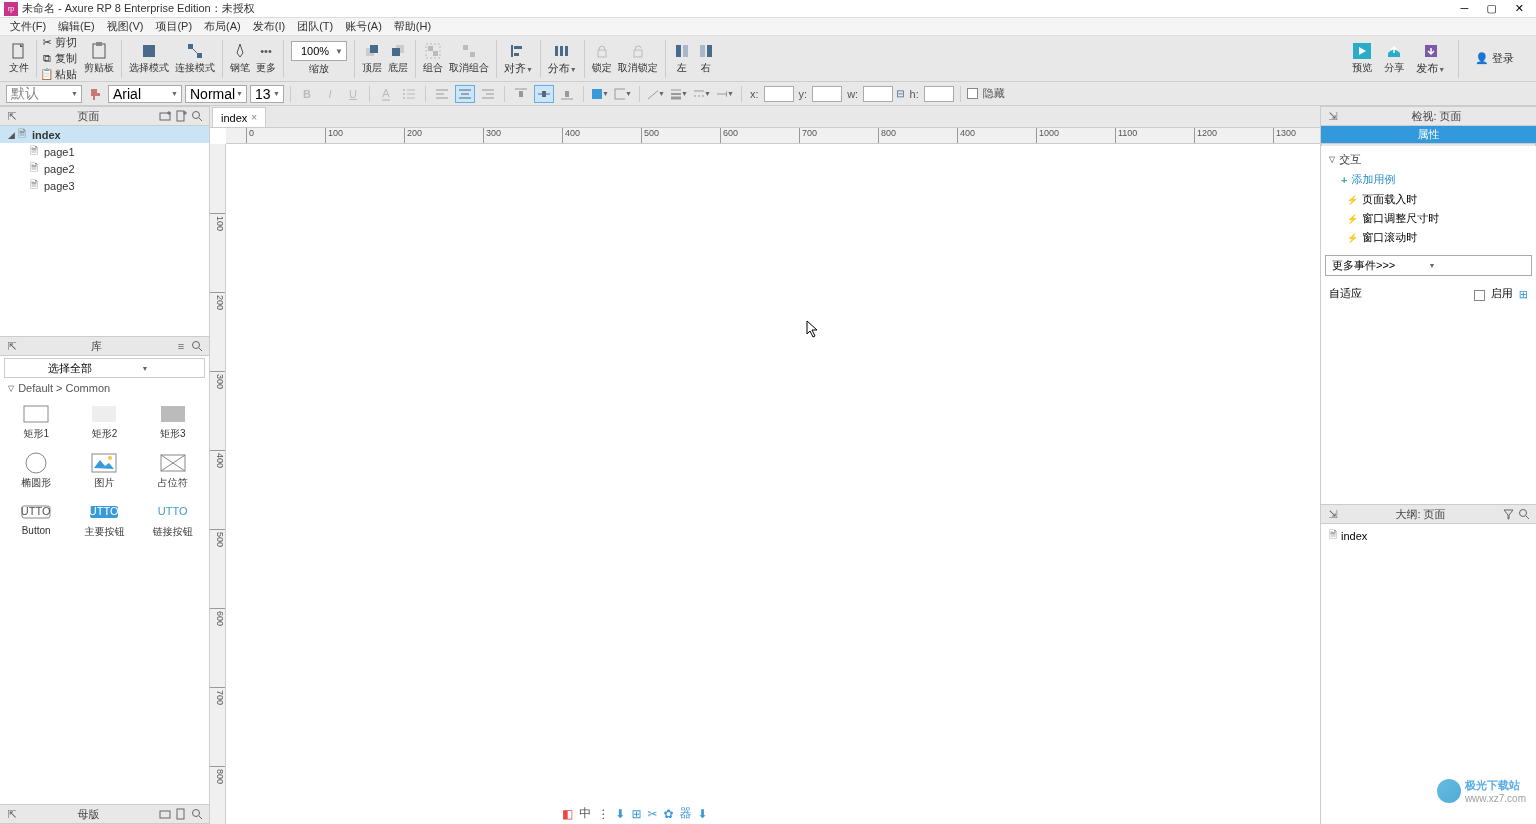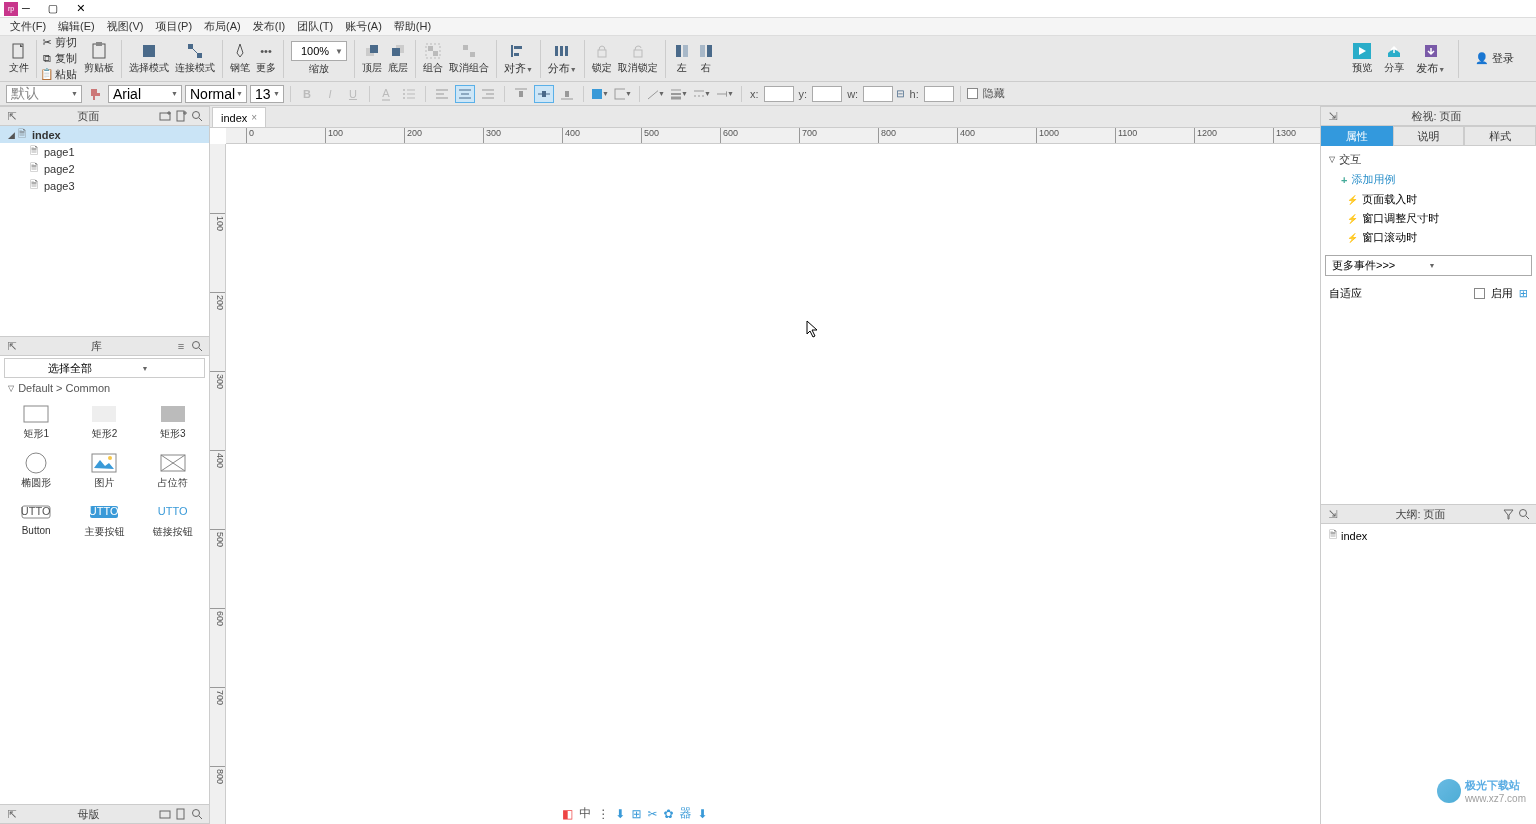--- a/index.html
+++ b/index.html
@@ -55,45 +55,46 @@
 .tab { height: 20px; background: #fff; border: 1px solid #ccc; border-bottom: none; padding: 0 8px; display: flex; align-items: center; gap: 4px; margin-left: 2px; }
 .tab .close { color: #888; font-size: 10px; cursor: pointer; }
 .ruler-h { height: 16px; background: #f0f0f0; border-bottom: 1px solid #ccc; position: relative; overflow: hidden; margin-left: 16px; }
 .ruler-h .tick { position: absolute; top: 0; font-size: 9px; color: #555; border-left: 1px solid #999; padding-left: 2px; height: 100%; }
 .canvas-wrap { flex: 1; display: flex; overflow: hidden; }
 .ruler-v { width: 16px; background: #f0f0f0; border-right: 1px solid #ccc; position: relative; overflow: hidden; }
 .ruler-v .tick { position: absolute; left: 0; font-size: 9px; color: #555; border-top: 1px solid #999; writing-mode: vertical-rl; padding-top: 2px; width: 100%; }
 .canvas { flex: 1; background: #fff; position: relative; }
 .cursor { position: absolute; left: 580px; top: 176px; font-size: 14px; pointer-events: none; }
 .right-col { width: 216px; display: flex; flex-direction: column; background: #f5f5f5; border-left: 1px solid #ccc; }
-.rtabs { display: flex; height: 20px; }
+.rtabs { display: flex; height: 20px; flex-direction: column; }
 .rtab { flex: 1; display: flex; align-items: center; justify-content: center; border: 1px solid #ccc; background: #e8e8e8; cursor: pointer; color: #333; }
 .rtab.active { background: #3399dd; color: #fff; border-color: #3399dd; }
 .int-section { padding: 4px 8px; }
 .int-header { display: flex; align-items: center; gap: 4px; color: #333; padding: 2px 0; cursor: pointer; }
 .add-case { color: #2a8fc9; display: flex; align-items: center; gap: 4px; padding: 3px 0 3px 12px; cursor: pointer; }
 .event-item { display: flex; align-items: center; gap: 4px; padding: 2px 0 2px 18px; cursor: pointer; }
 .event-item .ev-icon { color: #4a9; font-size: 9px; }
 .more-events { margin: 4px; border: 1px solid #aaa; background: #fff; padding: 2px 6px; display: flex; align-items: center; }
 .more-events span { flex: 1; }
-.adaptive-row { display: flex; align-items: center; padding: 6px 8px; gap: 6px; }
+.adaptive-row { display: flex; align-items: flex-end; padding: 6px 8px; gap: 6px; }
 .adaptive-row .ar-label { flex: 1; }
 .checkbox { width: 11px; height: 11px; border: 1px solid #888; background: #fff; }
 .outline-item { display: flex; align-items: center; gap: 4px; padding: 3px 8px; cursor: pointer; }
 .watermark { position: absolute; right: 10px; bottom: 20px; display: flex; align-items: center; gap: 4px; color: #3399dd; font-size: 14px; opacity: 0.8; }
 .watermark .wm-icon { width: 24px; height: 24px; border-radius: 50%; background: linear-gradient(135deg, #4ad, #29c); }
 .bottom-icons { position: absolute; bottom: 0; left: 560px; display: flex; gap: 6px; align-items: center; padding: 2px; }
 .bottom-icons span { font-size: 12px; }
 svg { display: block; }
 </style>
 </head>
 <body>
 
 <div class="titlebar">
   <div class="app-icon">rp</div>
+  <div class="title-text">未命名 - Axure RP 8 Enterprise Edition：未授权</div>
   <div class="win-ctrls">
     <span>─</span>
     <span>▢</span>
     <span>✕</span>
   </div>
 </div>
 
 <div class="menubar">
   <span>文件(F)</span>
   <span>编辑(E)</span>

